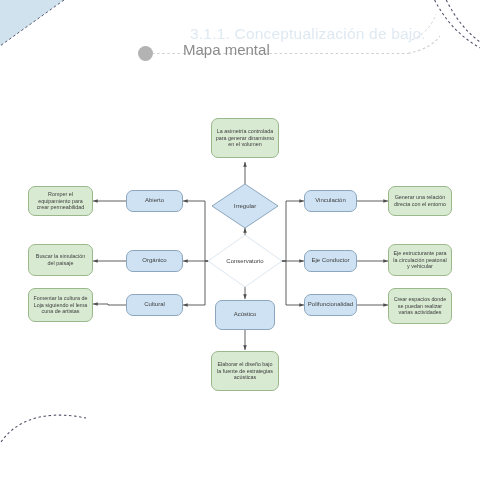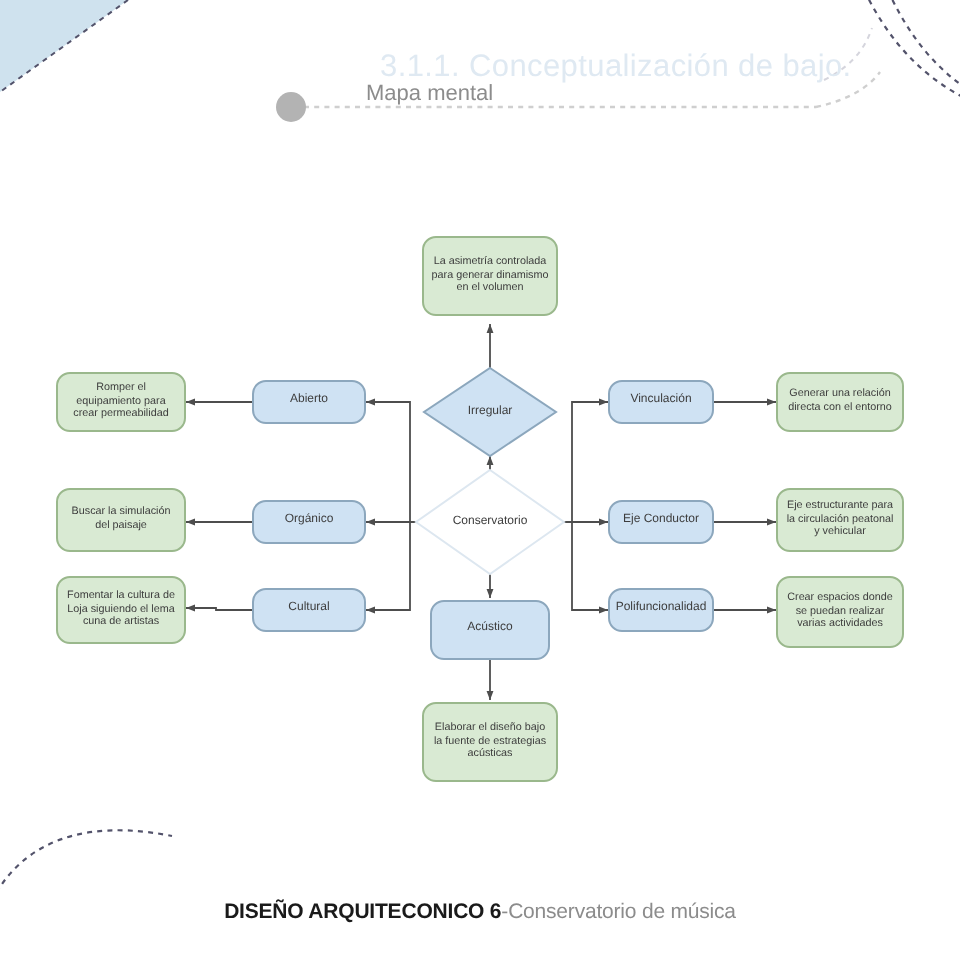--- a/index.html
+++ b/index.html
@@ -54,21 +54,21 @@
     top: 25px;
     font-size: 15.5px;
     letter-spacing: 0.2px;
     color: #dfe9f2;
     white-space: nowrap;
   }
   #title-sub {
     position: absolute;
     left: 183px;
     top: 41px;
-    font-size: 11px;
+    font-size: 15px;
     color: #8c8c8c;
     white-space: nowrap;
   }
 
   
   #diagram {
     position: absolute;
     left: 0;
     top: 0;
     width: 480px;
@@ -239,17 +239,14 @@
 
     <div class="node node-blue" style="left:304px; top:190px; width:53px; height:22px;">Vinculación</div>
     <div class="node node-blue" style="left:304px; top:250px; width:53px; height:22px;">Eje Conductor</div>
     <div class="node node-blue" style="left:304px; top:294px; width:53px; height:22px;">Polifuncionalidad</div>
 
     <div class="node node-green" style="left:388px; top:186px; width:64px; height:30px;">Generar una relación directa con el entorno</div>
     <div class="node node-green" style="left:388px; top:244px; width:64px; height:32px;">Eje estructurante para la circulación peatonal y vehicular</div>
     <div class="node node-green" style="left:388px; top:288px; width:64px; height:36px;">Crear espacios donde se puedan realizar varias actividades</div>
   </div>
 
-  <div id="footer">
-    <span id="footer-strong">DISEÑO ARQUITECONICO 6</span><span id="footer-rest">-Conservatorio de música</span>
-  </div>
 
 </div>
 
 </body></html>

